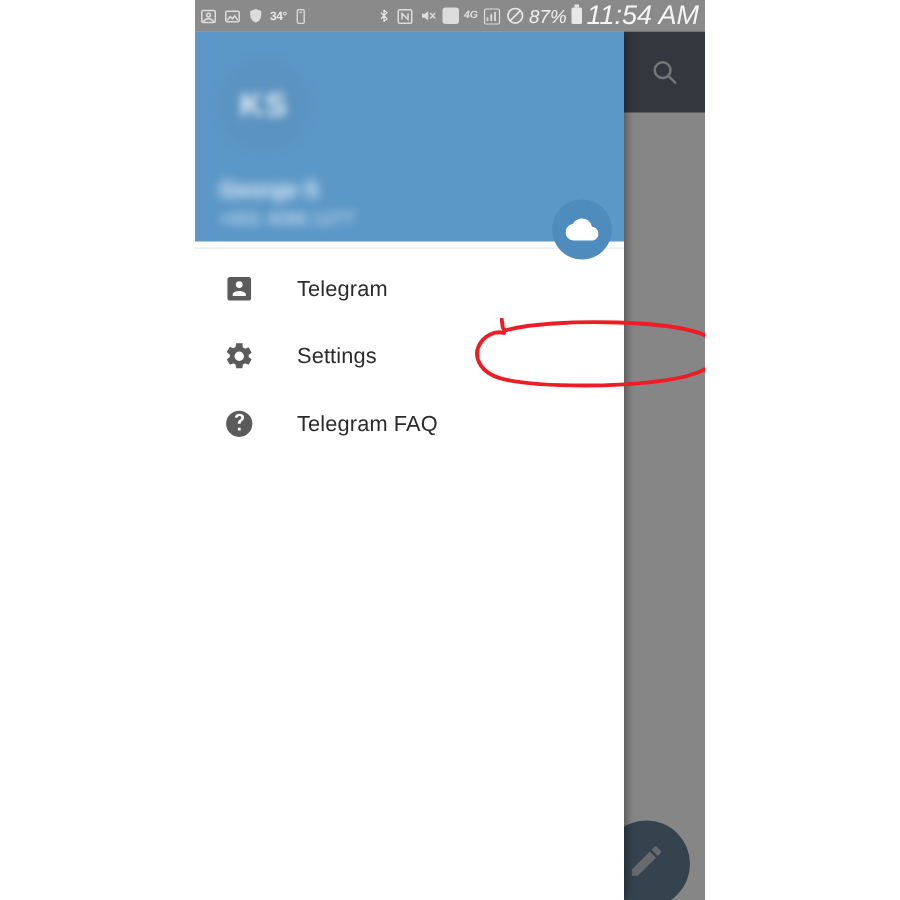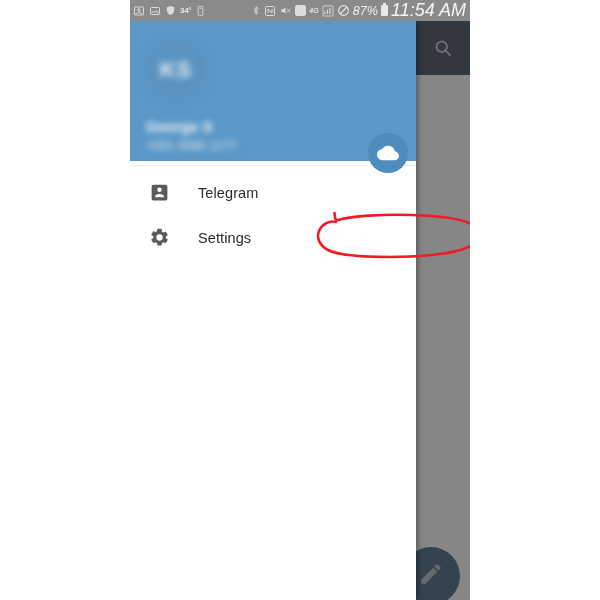--- a/index.html
+++ b/index.html
@@ -331,20 +331,28 @@
 
           <div class="menu-item">
             <span class="menu-icon">
               <svg width="21" height="21" viewBox="0 0 24 24" fill="#5b5b5b">
                 <path d="M19.14 12.94a7.4 7.4 0 0 0 .06-.94 7.4 7.4 0 0 0-.06-.94l2.03-1.58a.48.48 0 0 0 .12-.61l-1.92-3.32a.48.48 0 0 0-.58-.22l-2.39.96a7.04 7.04 0 0 0-1.62-.94l-.36-2.54A.47.47 0 0 0 13.95 2h-3.9a.47.47 0 0 0-.47.4l-.36 2.54c-.59.24-1.13.56-1.62.94l-2.39-.96a.48.48 0 0 0-.58.22L2.71 8.46a.48.48 0 0 0 .12.61l2.03 1.58a7.4 7.4 0 0 0 0 1.88l-2.03 1.58a.48.48 0 0 0-.12.61l1.92 3.32c.12.21.37.29.58.22l2.39-.96c.5.38 1.03.7 1.62.94l.36 2.54c.04.24.24.4.47.4h3.9c.23 0 .43-.16.47-.4l.36-2.54c.59-.24 1.13-.56 1.62-.94l2.39.96c.22.08.46 0 .58-.22l1.92-3.32a.48.48 0 0 0-.12-.61l-2.03-1.58zM12 15.6A3.6 3.6 0 1 1 12 8.4a3.6 3.6 0 0 1 0 7.2z"></path>
               </svg>
             </span>
             <span class="menu-label">Settings</span>
           </div>
 
+          <div class="menu-item">
+            <span class="menu-icon">
+              <svg width="21" height="21" viewBox="0 0 24 24" fill="#5b5b5b">
+                <path d="M12 2a10 10 0 1 0 0 20 10 10 0 0 0 0-20zm1.07 15.1h-2.14v-2.13h2.14v2.13zm2.22-8.28c-.54.78-1.23 1.17-1.73 1.58-.38.31-.48.56-.48 1.15v.38h-2.12v-.58c0-.98.27-1.54.96-2.1.47-.38 1.12-.79 1.47-1.29.37-.53.27-1.51-.75-1.79-1.02-.28-1.86.33-1.97 1.31l-2.08-.27C8.75 5.5 10.25 4.3 12.1 4.3c1.78 0 3.05.83 3.43 2.06.23.74.14 1.66-.24 2.46z"></path>
+              </svg>
+            </span>
+            <span class="menu-label">Telegram FAQ</span>
+          </div>
 
         </div>
       </div>
     </div>
 
     <div id="statusbar">
       <div class="sb-left">
         <span class="sb-ico">
           <svg width="12" height="12" viewBox="0 0 24 24" fill="none" stroke="#dcdcdc" stroke-width="2">
             <rect x="3" y="4" width="18" height="16" rx="2"></rect>

